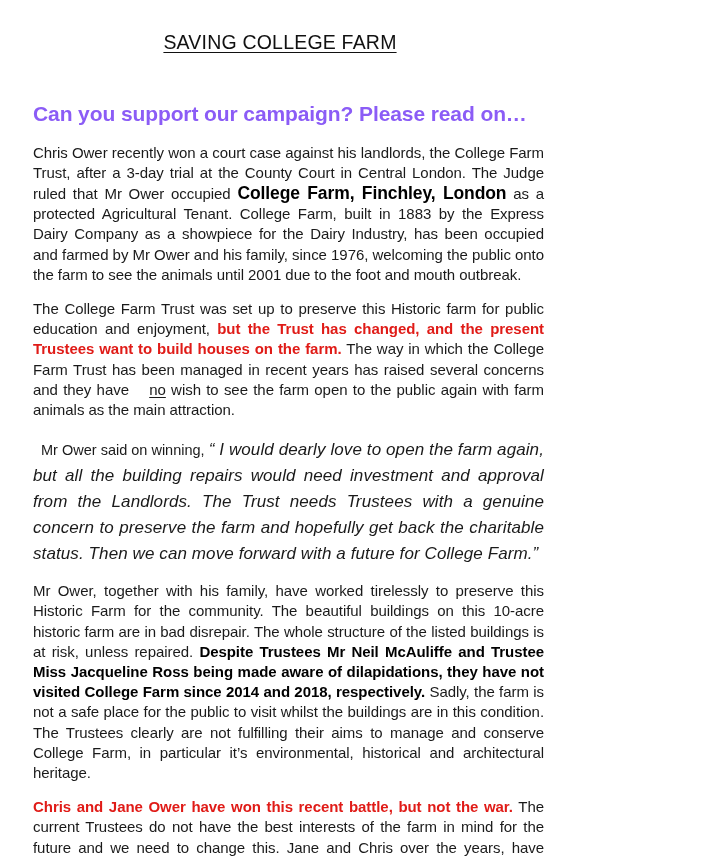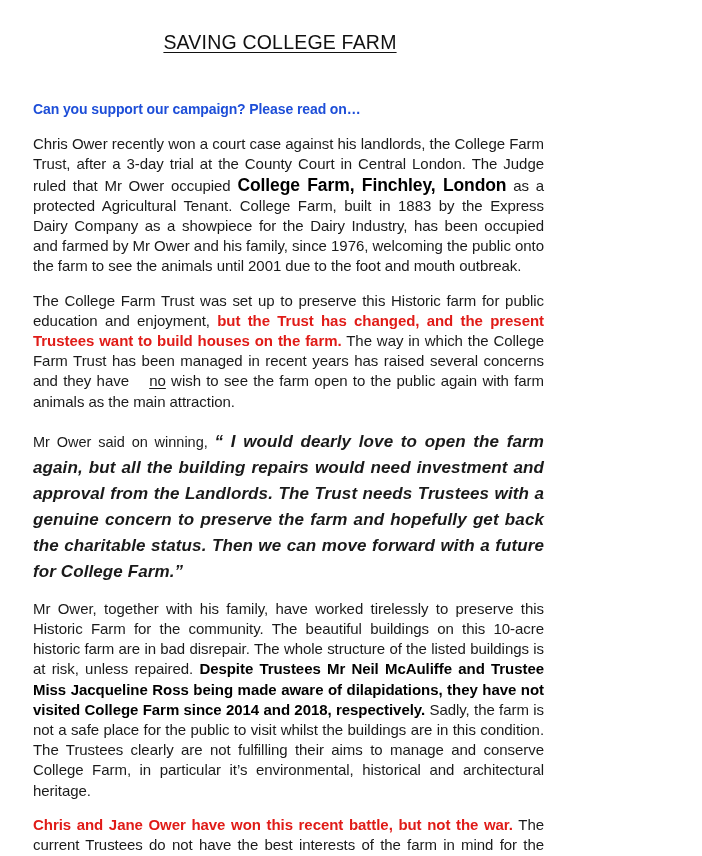--- a/index.html
+++ b/index.html
@@ -37,23 +37,23 @@
   .doc-title .ttl-inner {
     text-decoration: underline;
     text-underline-offset: 3px;
     text-decoration-thickness: 1px;
   }
   .subhead {
     margin: 0;
     padding-top: 48px;
     padding-left: 33px;
     padding-right: 32px;
-    font-size: 14px;
+    font-size: 21px;
     font-weight: bold;
-    color: #1d4ed8;
+    color: #8b5cf6;
     letter-spacing: -0.1px;
     line-height: 1.2;
   }
   .body-block {
     padding-left: 33px;
     padding-right: 16px;
   }
   p.para {
     margin: 0;
     padding-top: 14px;
@@ -90,26 +90,26 @@
     margin: 0;
     padding-top: 17px;
     font-size: 15px;
     line-height: 26px;
     text-align: justify;
     color: #1a1a1a;
   }
   .quote .lead {
     font-style: normal;
     font-size: 14.5px;
+    margin-left: 8px;
   }
   .quote .qtext {
     font-style: italic;
     font-size: 17px;
     letter-spacing: 0.1px;
-    font-weight: bold;
   }
   .closing {
     font-size: 18px;
     text-decoration: underline;
     text-underline-offset: 3px;
     text-decoration-thickness: 1.2px;
     color: #111111;
     letter-spacing: -0.1px;
   }
 </style>

